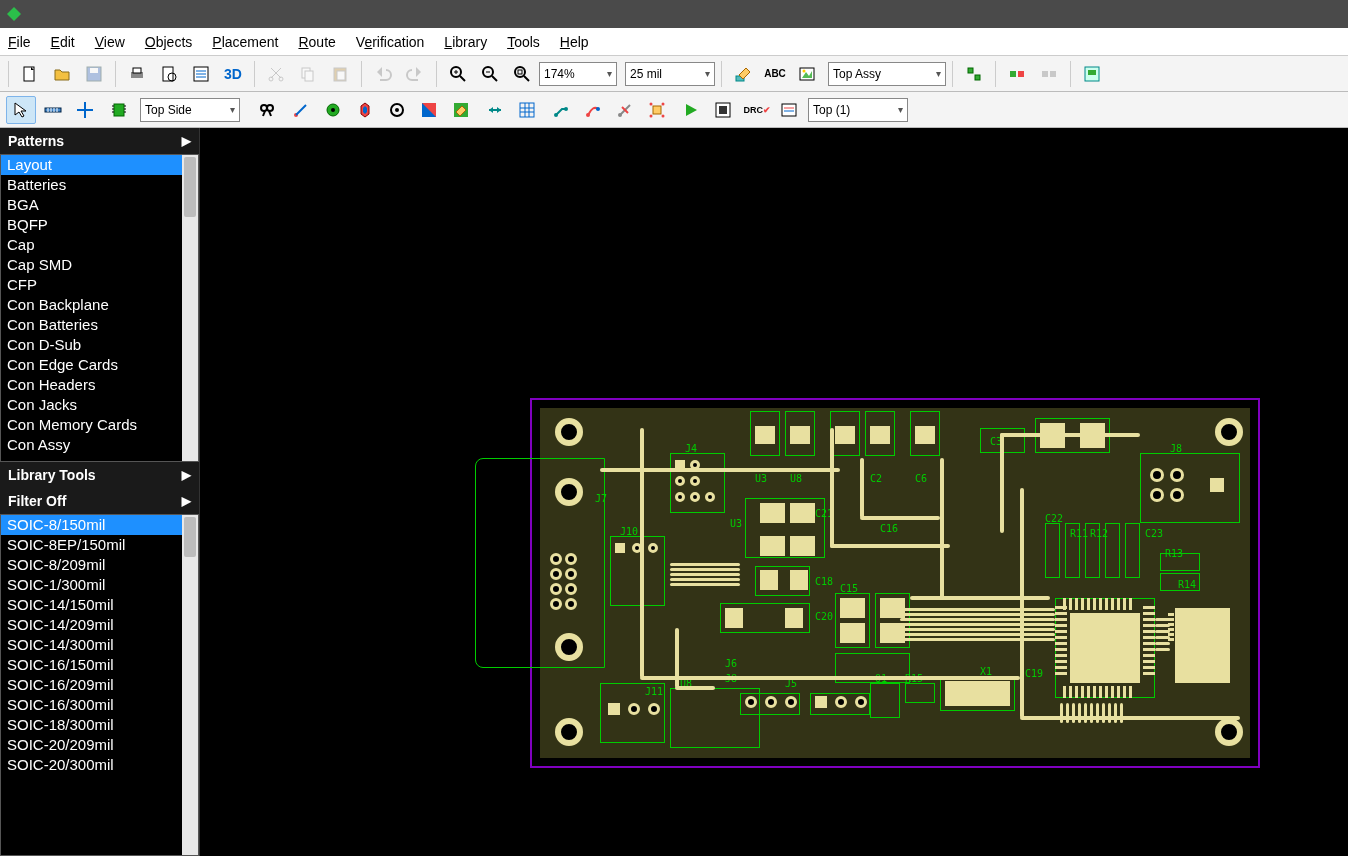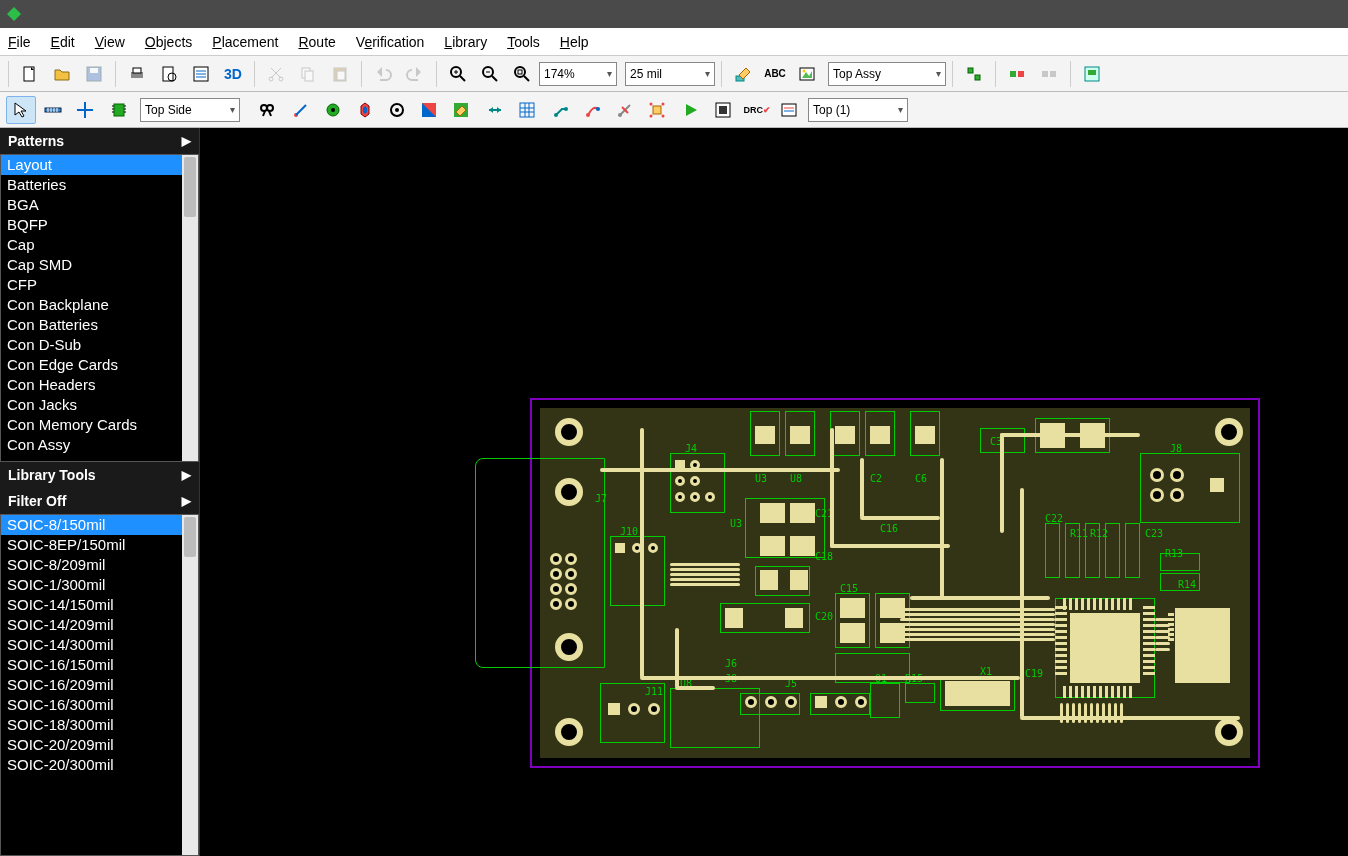--- a/index.html
+++ b/index.html
@@ -486,21 +486,21 @@
     <div class="silklabel" style="left:530px;top:390px">U3</div>
     <div class="chip" style="left:560px;top:375px;width:25px;height:20px"></div>
     <div class="chip" style="left:590px;top:375px;width:25px;height:20px"></div>
     <div class="chip" style="left:560px;top:408px;width:25px;height:20px"></div>
     <div class="chip" style="left:590px;top:408px;width:25px;height:20px"></div>
 
     <div class="silklabel" style="left:615px;top:380px">C21</div>
     <div class="silkbox" style="left:555px;top:438px;width:55px;height:30px"></div>
     <div class="chip" style="left:560px;top:442px;width:18px;height:20px"></div>
     <div class="chip" style="left:590px;top:442px;width:18px;height:20px"></div>
-    <div class="silklabel" style="left:615px;top:423px">C18</div>
+    <div class="silklabel" style="left:615px;top:448px">C18</div>
     <div class="silkbox" style="left:520px;top:475px;width:90px;height:30px"></div>
     <div class="chip" style="left:525px;top:480px;width:18px;height:20px"></div>
     <div class="chip" style="left:585px;top:480px;width:18px;height:20px"></div>
     <div class="silklabel" style="left:615px;top:483px">C20</div>
 
     <div class="silkbox" style="left:635px;top:465px;width:35px;height:55px"></div>
     <div class="chip" style="left:640px;top:470px;width:25px;height:20px"></div>
     <div class="chip" style="left:640px;top:495px;width:25px;height:20px"></div>
     <div class="silklabel" style="left:640px;top:455px">C15</div>
     <div class="silkbox" style="left:675px;top:465px;width:35px;height:55px"></div>

